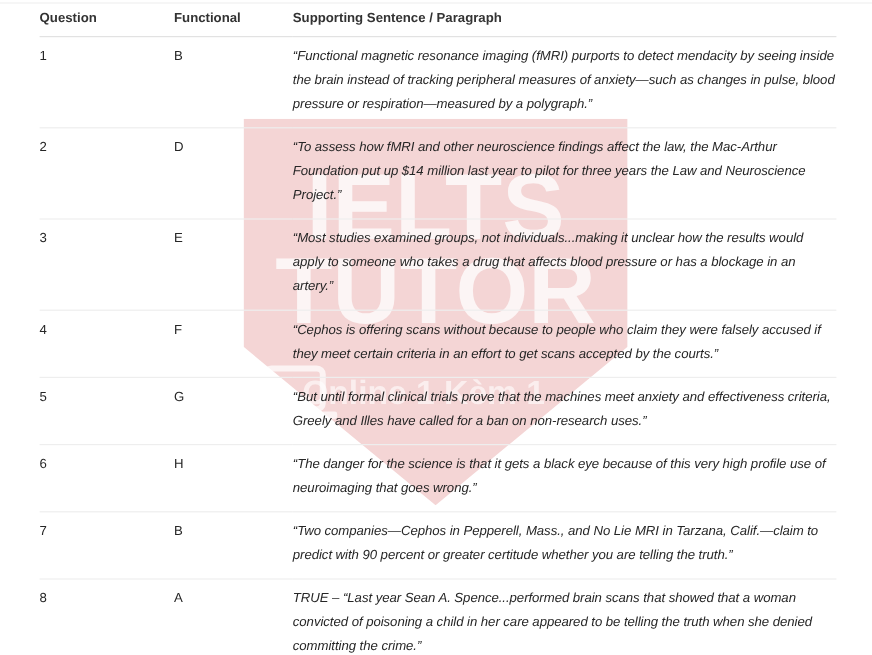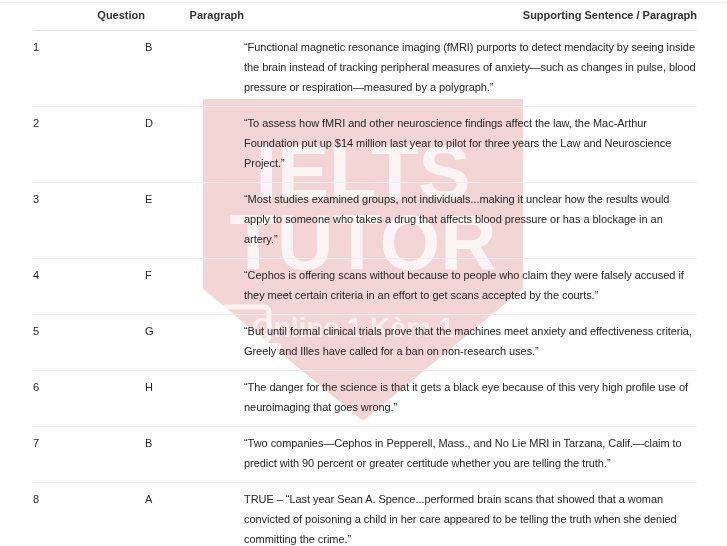--- a/index.html
+++ b/index.html
@@ -39,40 +39,40 @@
     }
     table {
       border-collapse: collapse;
       width: 664px;
       table-layout: fixed;
     }
     col.c-q { width: 112px; }
     col.c-p { width: 99px; }
     col.c-e { width: 453px; }
     th {
-      text-align: right;
+      text-align: left;
       font-weight: 600;
       font-size: 11px;
       color: #333333;
       height: 30px;
       padding: 0;
       vertical-align: middle;
       border-bottom: 1px solid #e2e2e2;
       font-weight: bold;
     }
     td {
       font-size: 11px;
       line-height: 20px;
       padding: 6px 0 9px 0;
       vertical-align: top;
       border-bottom: 1px solid #eeeeee;
       color: #262626;
     }
     tr.last td { border-bottom: none; }
-    td.ev { padding-right: 0; letter-spacing: -0.05px; }
+    td.ev { padding-right: 0; letter-spacing: -0.05px; font-style: italic; }
   </style>
 </head>
 <body>
 
 <div class="top-rule"></div>
 
 <div class="watermark">
   <svg viewBox="0 0 320 322" xmlns="http://www.w3.org/2000/svg">
     <path d="M0 0 H320 V190 L160 322 L0 190 Z" fill="#f4d5d5"></path>
     <text x="160" y="100" text-anchor="middle" font-family="Liberation Sans, sans-serif" font-weight="bold" font-size="78" fill="#ffffff" fill-opacity="0.75">IELTS</text>
@@ -86,21 +86,21 @@
 <div class="table-wrap">
   <table>
     <colgroup>
       <col class="c-q">
         <col class="c-p">
         <col class="c-e">
     </colgroup>
     <thead>
       <tr>
         <th>Question</th>
-        <th>Paragraph</th>
+        <th>Functional</th>
         <th>Supporting Sentence / Paragraph</th>
       </tr>
     </thead>
     <tbody>
       <tr>
         <td>1</td>
         <td>B</td>
         <td class="ev">“Functional magnetic resonance imaging (fMRI) purports to detect mendacity by seeing inside the brain instead of tracking peripheral measures of anxiety—such as changes in pulse, blood pressure or respiration—measured by a polygraph.”</td>
       </tr>
       <tr>

